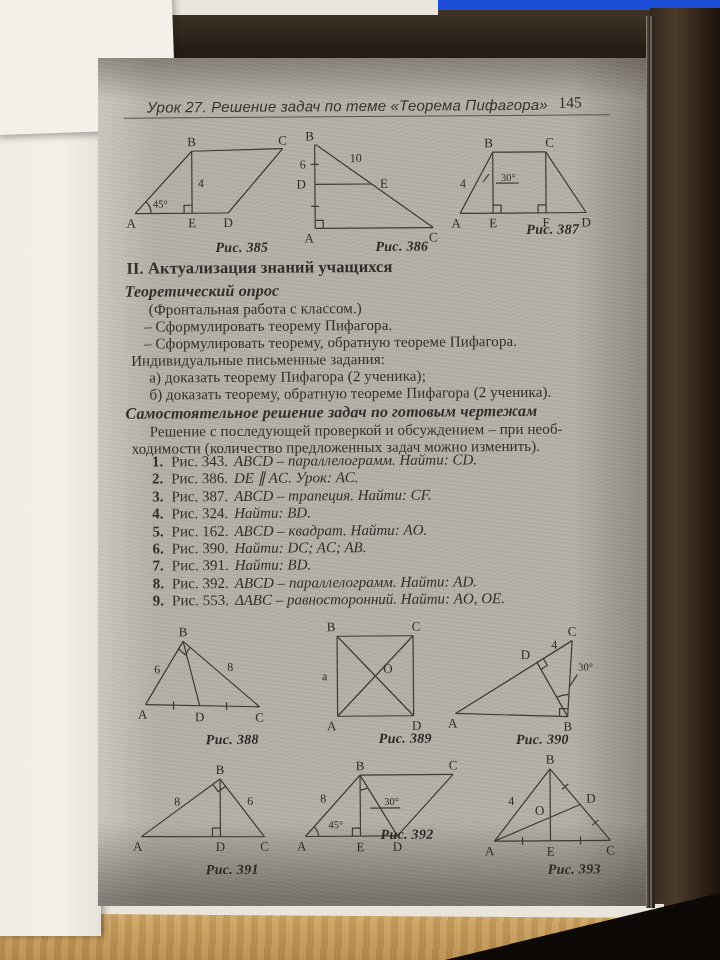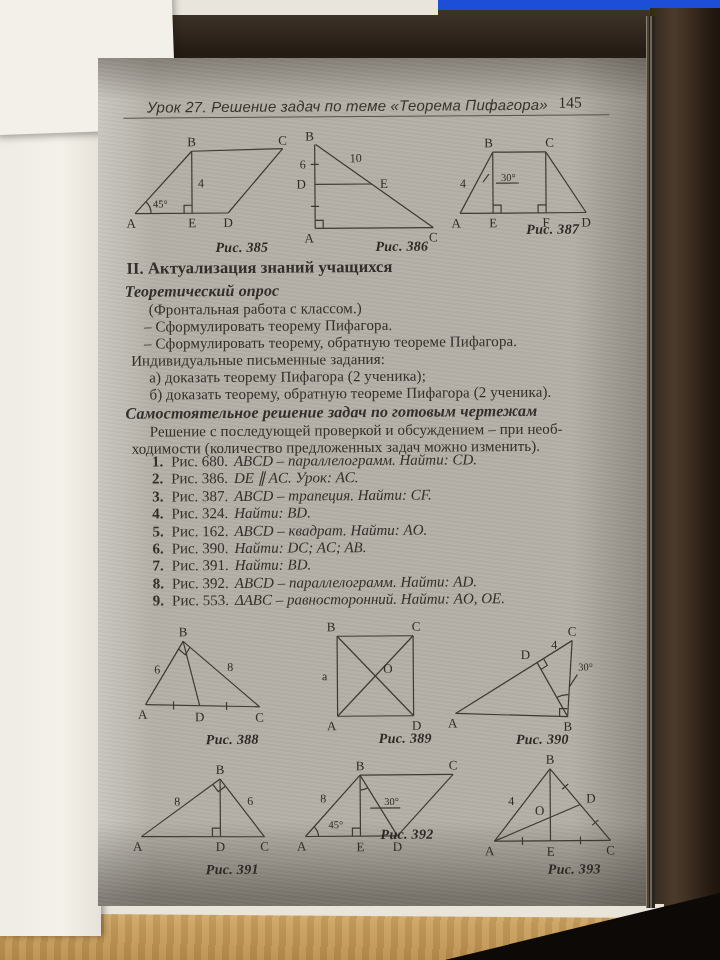--- a/index.html
+++ b/index.html
@@ -156,21 +156,21 @@
         <div class="ln ind2">– Сформулировать теорему, обратную теореме Пифагора.</div>
         <div class="ln ind0">Индивидуальные письменные задания:</div>
         <div class="ln ind1">а) доказать теорему Пифагора (2 ученика);</div>
         <div class="ln ind1">б) доказать теорему, обратную теореме Пифагора (2 ученика).</div>
         <div class="ln ln-h2">Самостоятельное решение задач по готовым чертежам</div>
         <div class="ln ind1">Решение с последующей проверкой и обсуждением – при необ-</div>
         <div class="ln ind0">ходимости (количество предложенных задач можно изменить).</div>
       </div>
 
       <div id="tasks" class="abs">
-        <div class="task"><span class="tnum">1.</span><span class="tfig">Рис. 680.</span><span class="ttext">ABCD – параллелограмм. Найти: CD.</span></div>
+        <div class="task"><span class="tnum">1.</span><span class="tfig">Рис. 343.</span><span class="ttext">ABCD – параллелограмм. Найти: CD.</span></div>
         <div class="task"><span class="tnum">2.</span><span class="tfig">Рис. 386.</span><span class="ttext">DE ∥ AC. Урок: AC.</span></div>
         <div class="task"><span class="tnum">3.</span><span class="tfig">Рис. 387.</span><span class="ttext">ABCD – трапеция. Найти: CF.</span></div>
         <div class="task"><span class="tnum">4.</span><span class="tfig">Рис. 324.</span><span class="ttext">Найти: BD.</span></div>
         <div class="task"><span class="tnum">5.</span><span class="tfig">Рис. 162.</span><span class="ttext">ABCD – квадрат. Найти: AO.</span></div>
         <div class="task"><span class="tnum">6.</span><span class="tfig">Рис. 390.</span><span class="ttext">Найти: DC; AC; AB.</span></div>
         <div class="task"><span class="tnum">7.</span><span class="tfig">Рис. 391.</span><span class="ttext">Найти: BD.</span></div>
         <div class="task"><span class="tnum">8.</span><span class="tfig">Рис. 392.</span><span class="ttext">ABCD – параллелограмм. Найти: AD.</span></div>
         <div class="task"><span class="tnum">9.</span><span class="tfig">Рис. 553.</span><span class="ttext">ΔABC – равносторонний. Найти: AO, OE.</span></div>
       </div>
 

